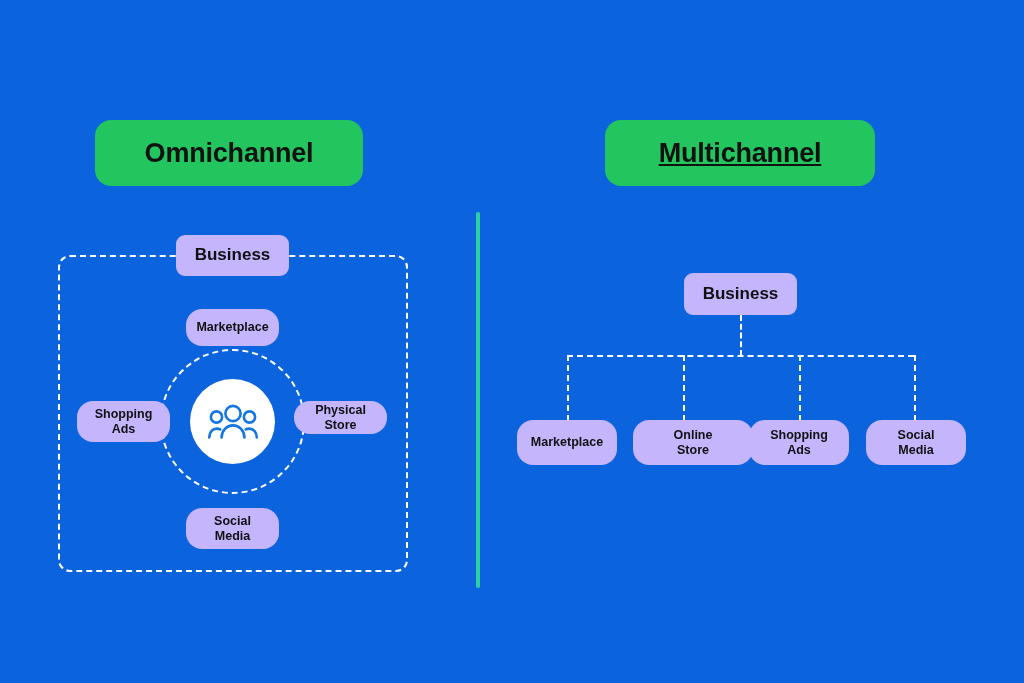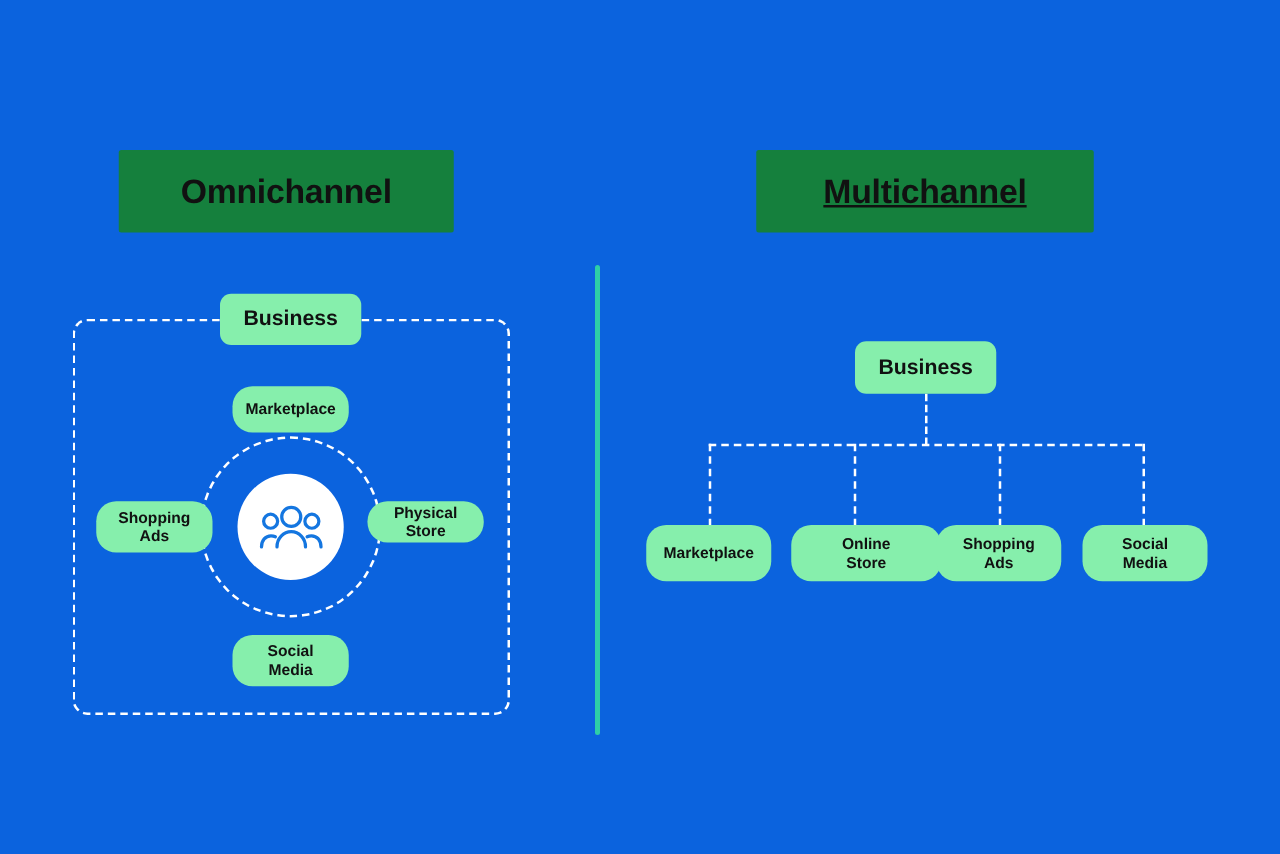--- a/index.html
+++ b/index.html
@@ -15,22 +15,22 @@
   }
   #stage {
     position: relative;
     width: 1024px;
     height: 683px;
   }
 
   
   .pill {
     position: absolute;
-    background: #15803d;
-    border-radius: 2px;
+    background: #22c55e;
+    border-radius: 16px;
     display: flex;
     align-items: center;
     justify-content: center;
     color: #111111;
     font-weight: bold;
     letter-spacing: -0.2px;
   }
   #pill-omni  { left: 95px;  top: 120px; width: 268px; height: 66px; font-size: 27px; }
   #pill-multi { left: 605px; top: 120px; width: 270px; height: 66px; font-size: 27px; text-decoration: underline; }
 
@@ -41,21 +41,21 @@
     top: 212px;
     width: 4px;
     height: 376px;
     background: #2ecfa6;
     border-radius: 2px;
   }
 
   
   .node {
     position: absolute;
-    background: #86efac;
+    background: #c4b5fd;
     border-radius: 9px;
     display: flex;
     align-items: center;
     justify-content: center;
     text-align: center;
     color: #111111;
     line-height: 1.18;
     box-sizing: border-box;
     padding: 4px 12px;
     z-index: 6;

